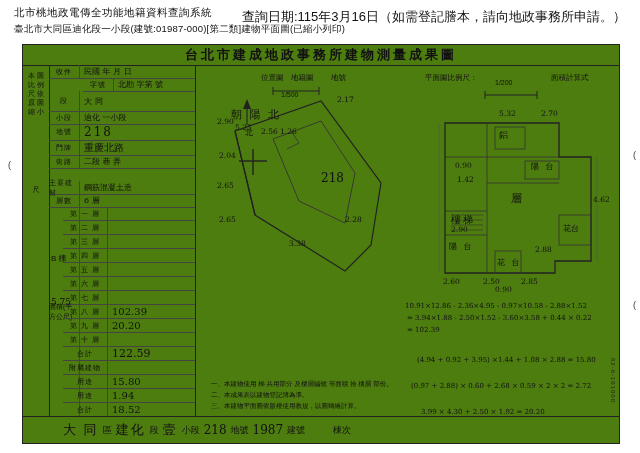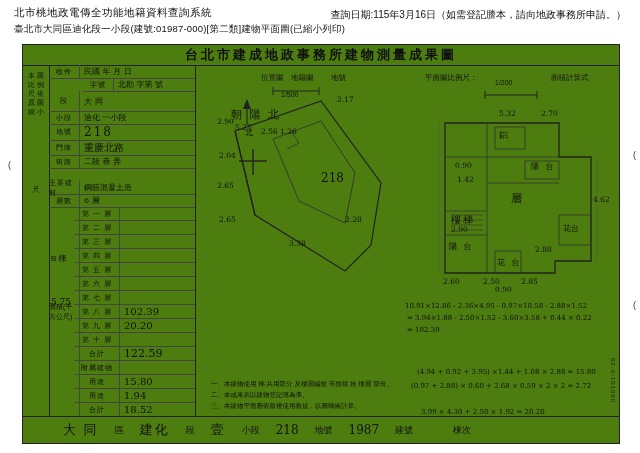--- a/index.html
+++ b/index.html
@@ -7,21 +7,21 @@
     width:640px;height:453px;background:#ffffff;
     font-family:"Liberation Sans", sans-serif;
     color:#111;overflow:hidden;position:relative;
   }
   .page{position:relative;width:640px;height:453px;}
 
   
   .hdr{position:absolute;left:14px;top:6px;width:612px;}
   .hdr-l1{font-size:10.5px;letter-spacing:.5px;}
   .hdr-l2{font-size:9.5px;margin-top:3px;letter-spacing:.2px;}
-  .hdr-right{position:absolute;right:0;top:2px;font-size:10px;white-space:nowrap;}
+  .hdr-right{position:absolute;right:0;top:2px;font-size:13px;white-space:nowrap;}
 
   
   .frame{
     position:absolute;left:22px;top:44px;width:596px;height:398px;
     border:1.2px solid #222;background:#4d7c0f;
   }
   .title-band{
     position:absolute;left:0;right:0;top:0;height:20px;
     display:flex;align-items:center;justify-content:center;
     border-bottom:1px solid #222;
@@ -62,21 +62,21 @@
 
   
   .mid{position:absolute;left:172px;top:20px;right:0;bottom:26px;}
   .lbl{position:absolute;font-size:7.5px;white-space:nowrap;}
   .lbl.h{font-family:"DejaVu Serif",serif;}
 
   
   .botband{
     position:absolute;left:0;right:0;bottom:0;height:26px;
     border-top:1px solid #222;display:flex;align-items:center;
-    padding-left:40px;gap:16px;font-size:9px;
+    padding-left:40px;gap:4px;font-size:9px;
   }
   .botband .b{font-size:13px;letter-spacing:2px;}
   .botband .hv{font-family:"DejaVu Serif",serif;font-size:12px;}
 
   
   .notes{position:absolute;left:188px;bottom:32px;width:190px;font-size:6.5px;line-height:11px;}
   .notes div{white-space:nowrap;}
 
   
   .calc{position:absolute;font-family:"DejaVu Serif",serif;font-size:7px;line-height:11px;white-space:nowrap;}
@@ -146,21 +146,21 @@
         <div class="val hand">鋼筋混凝土造</div>
       </div>
       <div class="lrow" style="top:129px;">
         <div class="lab">層數</div>
         <div class="val hand">6 層</div>
       </div>
 
       <div style="position:absolute;left:0;right:0;top:142px;bottom:0;">
         <div style="position:absolute;left:0;top:0;width:30px;bottom:0;border-right:1px solid #444;font-size:7px;display:flex;align-items:center;justify-content:center;">面積(平方公尺)</div>
 
-        <div style="position:absolute;left:26px;right:0;top:0;">
+        <div style="position:absolute;left:14px;right:0;top:0;">
           <div class="lrow" style="position:relative;top:0;height:13px;border-bottom:1px solid #444;">
             <div class="lab" style="width:44px;flex:0 0 44px;">第 一 層</div>
             <div class="val hand"></div>
           </div>
           <div class="lrow" style="position:relative;height:13px;border-bottom:1px solid #444;">
             <div class="lab" style="width:44px;flex:0 0 44px;">第 二 層</div>
             <div class="val hand"></div>
           </div>
           <div class="lrow" style="position:relative;height:13px;border-bottom:1px solid #444;">
             <div class="lab" style="width:44px;flex:0 0 44px;">第 三 層</div>
@@ -307,21 +307,21 @@
       <div class="lbl h" style="left:256px;top:160px;">2.90</div>
       <div class="lbl h" style="left:340px;top:180px;">2.88</div>
       <div class="lbl h" style="left:248px;top:212px;">2.60</div>
       <div class="lbl h" style="left:326px;top:212px;">2.85</div>
       <div class="lbl h" style="left:288px;top:212px;">2.50</div>
       <div class="lbl h" style="left:300px;top:220px;">0.90</div>
 
       <div class="calc" style="left:210px;top:236px;">10.91×12.86 - 2.36×4.95 - 0.97×10.58 - 2.88×1.52</div>
       <div class="calc" style="left:212px;top:248px;">= 3.94×1.88 - 2.50×1.52 - 3.60×3.58 + 0.44 × 0.22</div>
       <div class="calc" style="left:212px;top:260px;">= 102.39</div>
-      <div class="calc" style="left:222px;top:302px;">(4.94 + 0.92 + 3.95) ×1.44 + 1.08 × 2.88 = 15.80</div>
+      <div class="calc" style="left:222px;top:290px;">(4.94 + 0.92 + 3.95) ×1.44 + 1.08 × 2.88 = 15.80</div>
       <div class="calc" style="left:216px;top:316px;">(0.97 + 2.88) × 0.60 + 2.68 × 0.59 × 2 × 2 = 2.72</div>
       <div class="calc" style="left:226px;top:342px;">3.99 × 4.30 + 2.50 × 1.92 = 20.20</div>
     </div>
 
     <div class="notes">
       <div>一、本建物使用 梯 共用部分 及樓層編號 等面積 拾 樓層 部份。</div>
       <div>二、本成果表以建物登記簿為準。</div>
       <div>三、本建物平面圖依版權使用教規，以圖轉繪計算。</div>
     </div>
 

